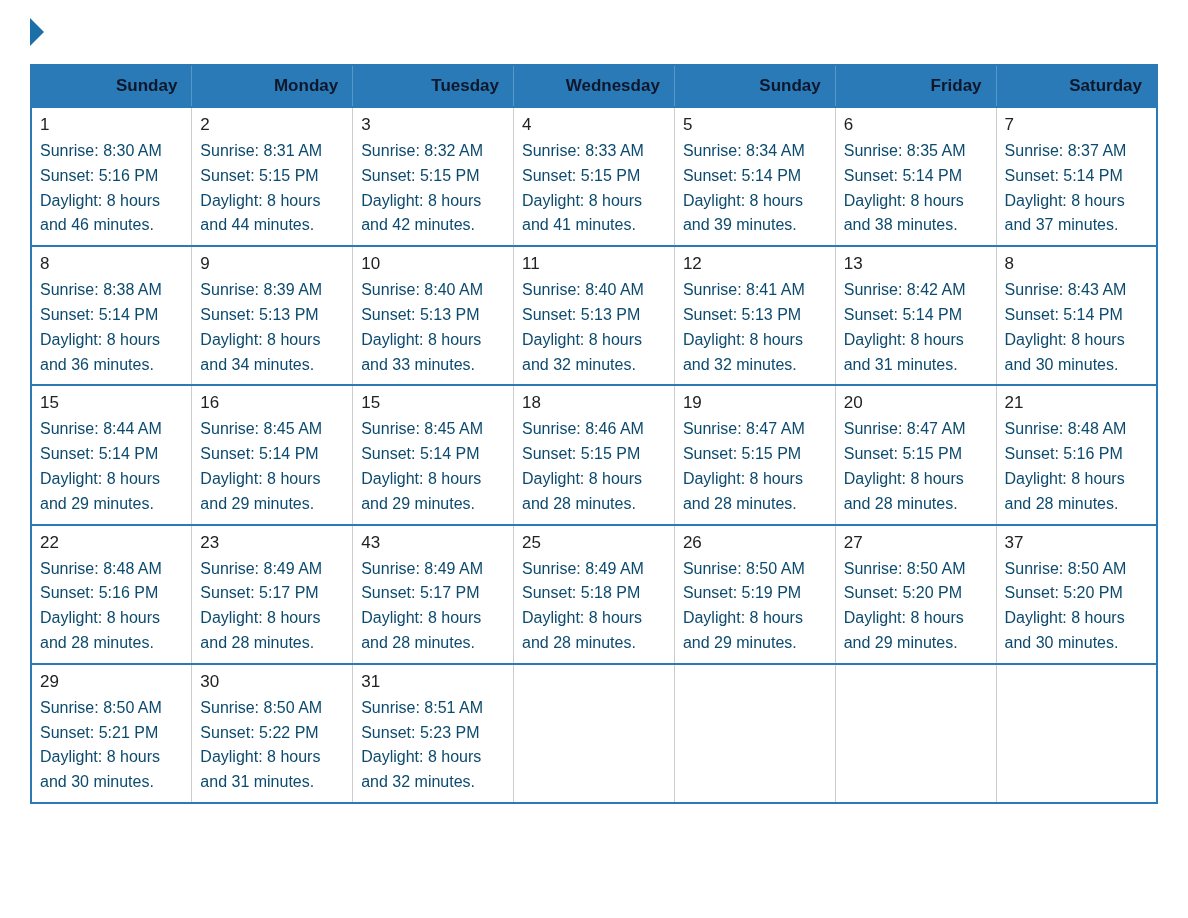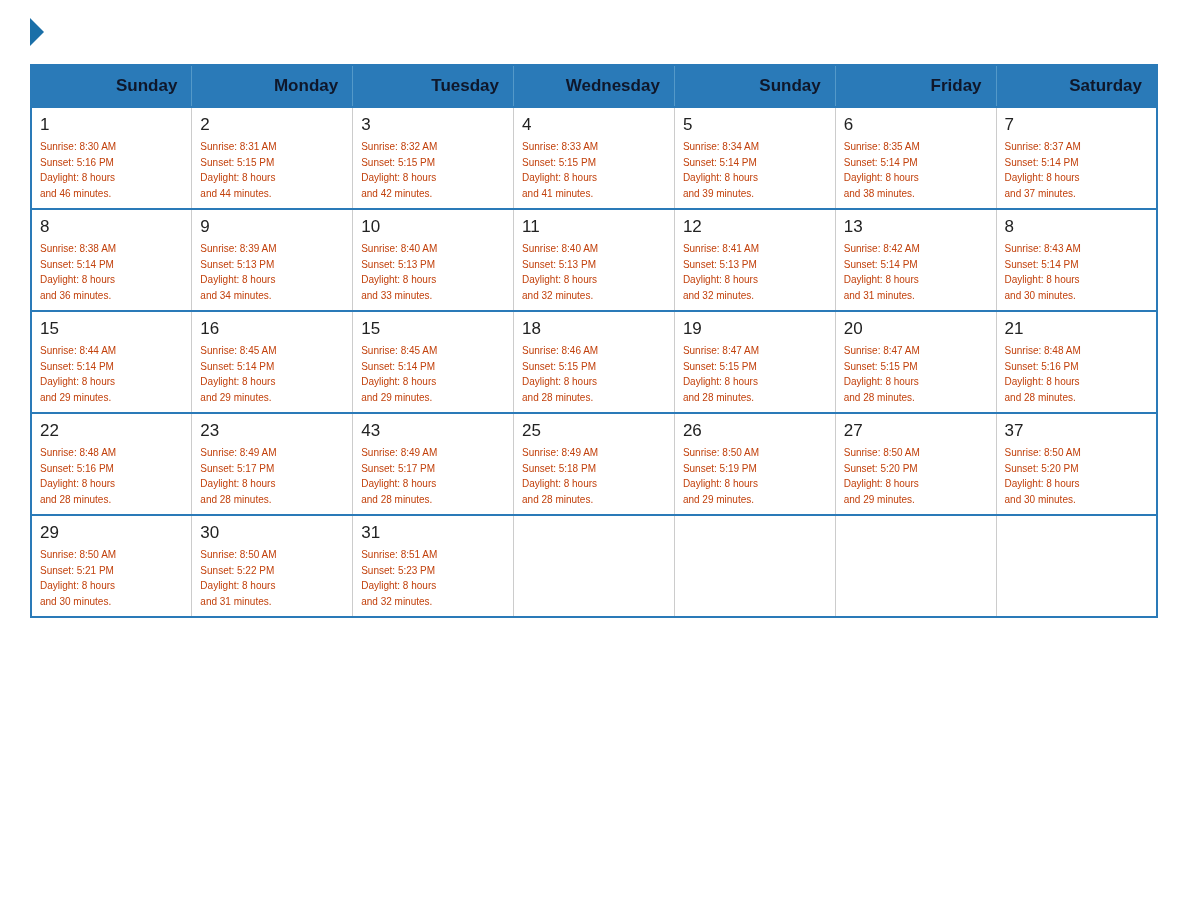--- a/index.html
+++ b/index.html
@@ -95,23 +95,23 @@
       border-right: none;
     }
     .day-number {
       font-size: 17px;
       font-weight: normal;
       margin-bottom: 4px;
       color: #222;
       display: block;
     }
     .day-info {
-      font-size: 10px;
+      font-size: 16px;
       line-height: 1.55;
-      color: #c2410c;
+      color: #0c4a6e;
     }
     .empty-cell {
       background: #fff;
     }
   </style>
 </head>
 <body>
 
 <div class="header-area">
   <div class="logo">

